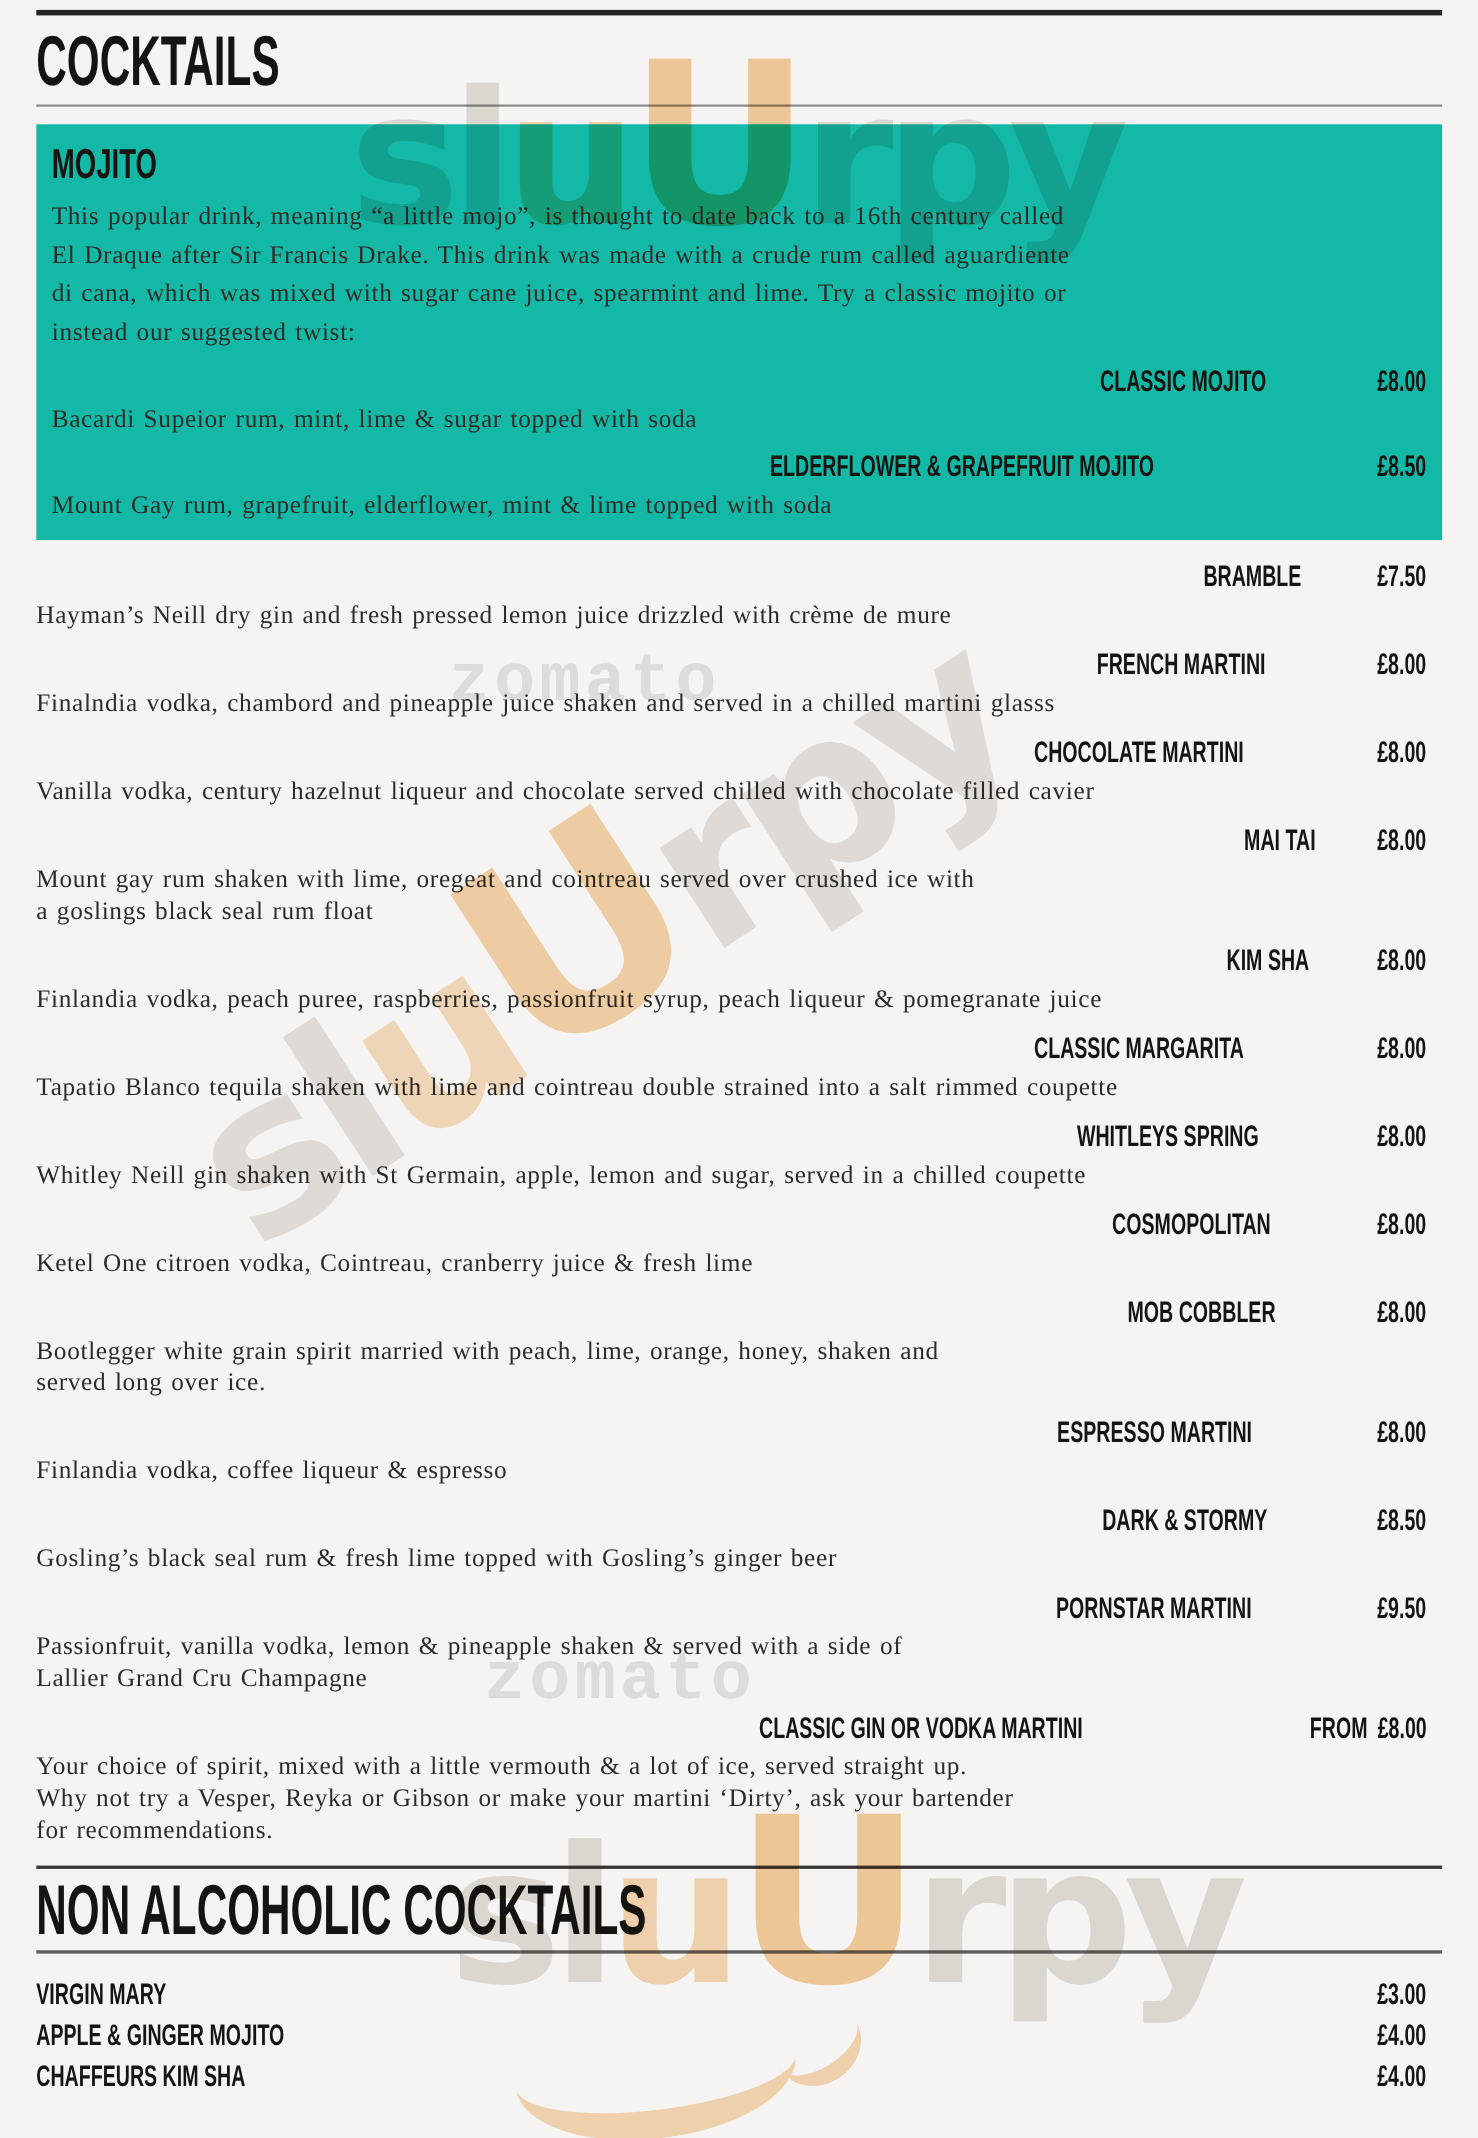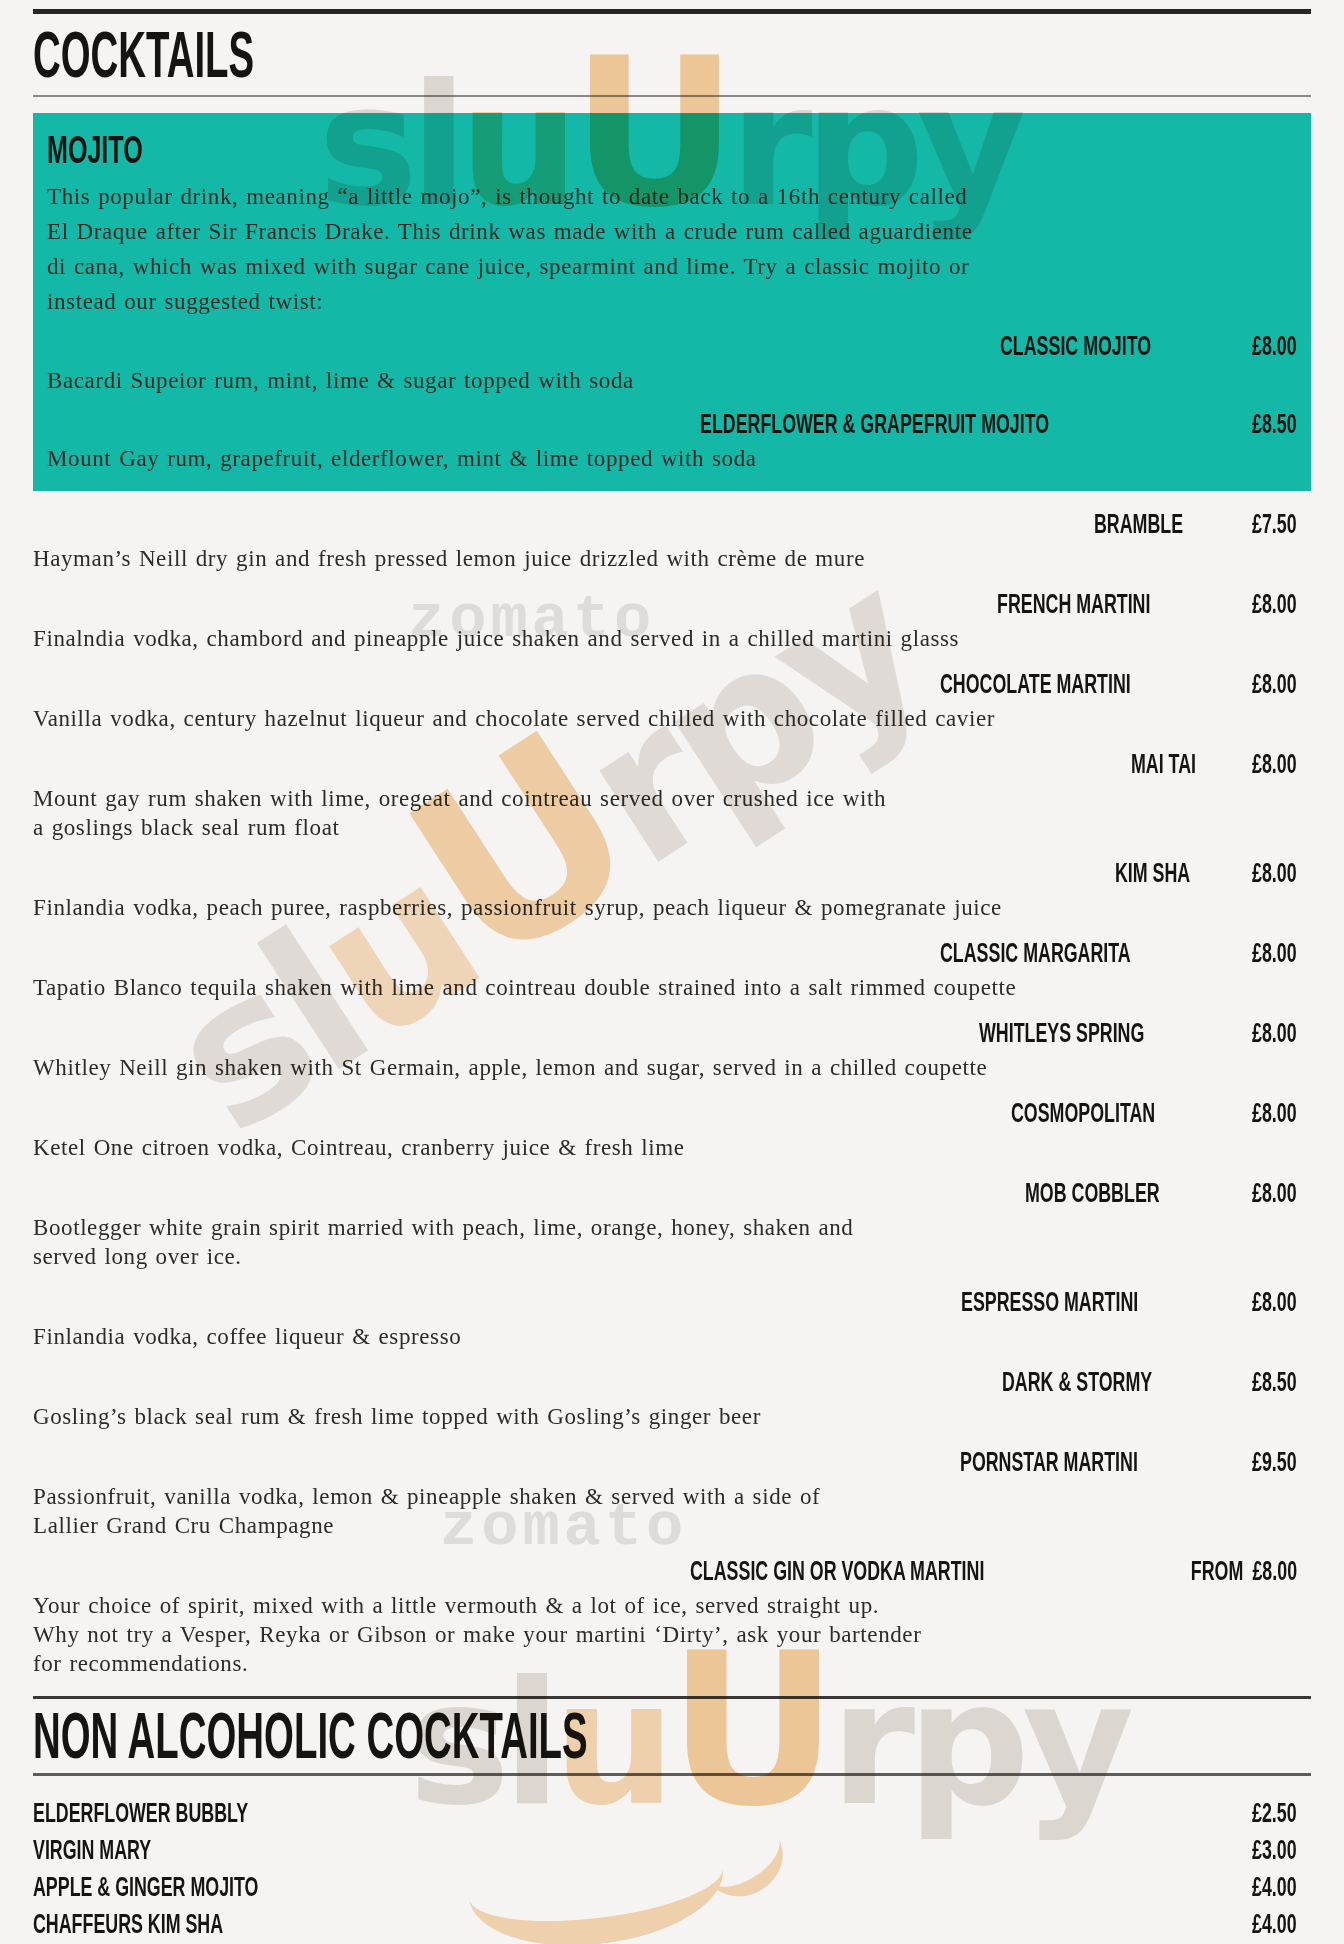--- a/index.html
+++ b/index.html
@@ -243,24 +243,20 @@
 
   </div>
 
   <div class="na-section">
     <div class="rule-thick2"></div>
     <h2 class="na-title"><span class="cond h-big">NON ALCOHOLIC COCKTAILS</span></h2>
     <div class="rule-thin2"></div>
 
     <div class="na-list">
       <div class="na-row">
-        <span class="cond t-item">ELDERFLOWER BUBBLY</span>
-        <span class="cond t-price">£2.50</span>
-      </div>
-      <div class="na-row">
         <span class="cond t-item">VIRGIN MARY</span>
         <span class="cond t-price">£3.00</span>
       </div>
       <div class="na-row">
         <span class="cond t-item">APPLE &amp; GINGER MOJITO</span>
         <span class="cond t-price">£4.00</span>
       </div>
       <div class="na-row">
         <span class="cond t-item">CHAFFEURS KIM SHA</span>
         <span class="cond t-price">£4.00</span>

